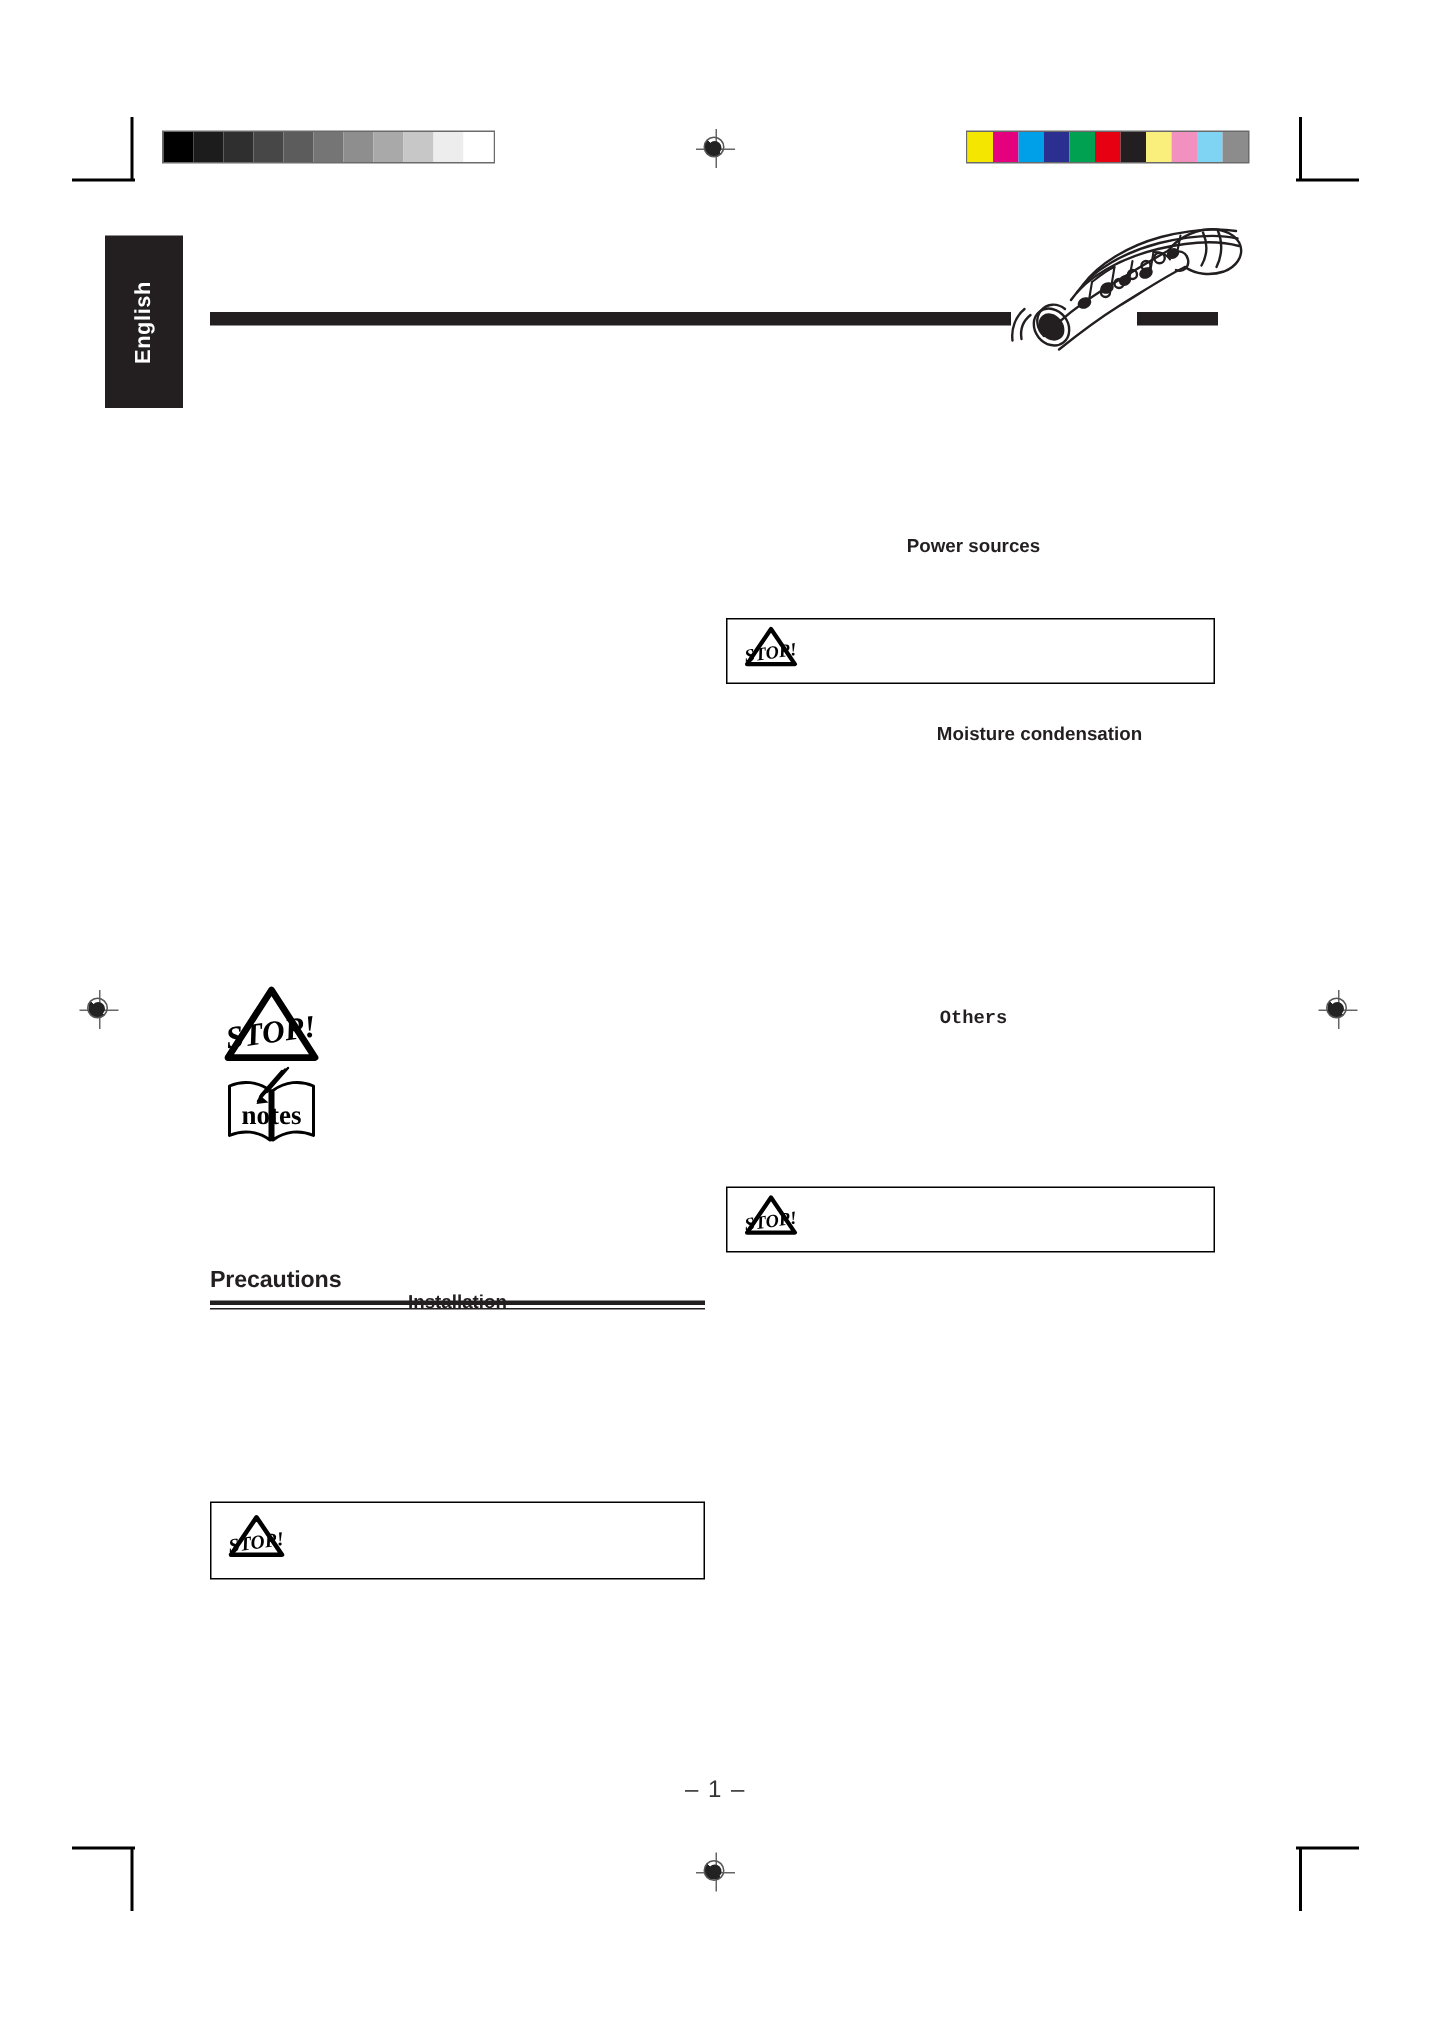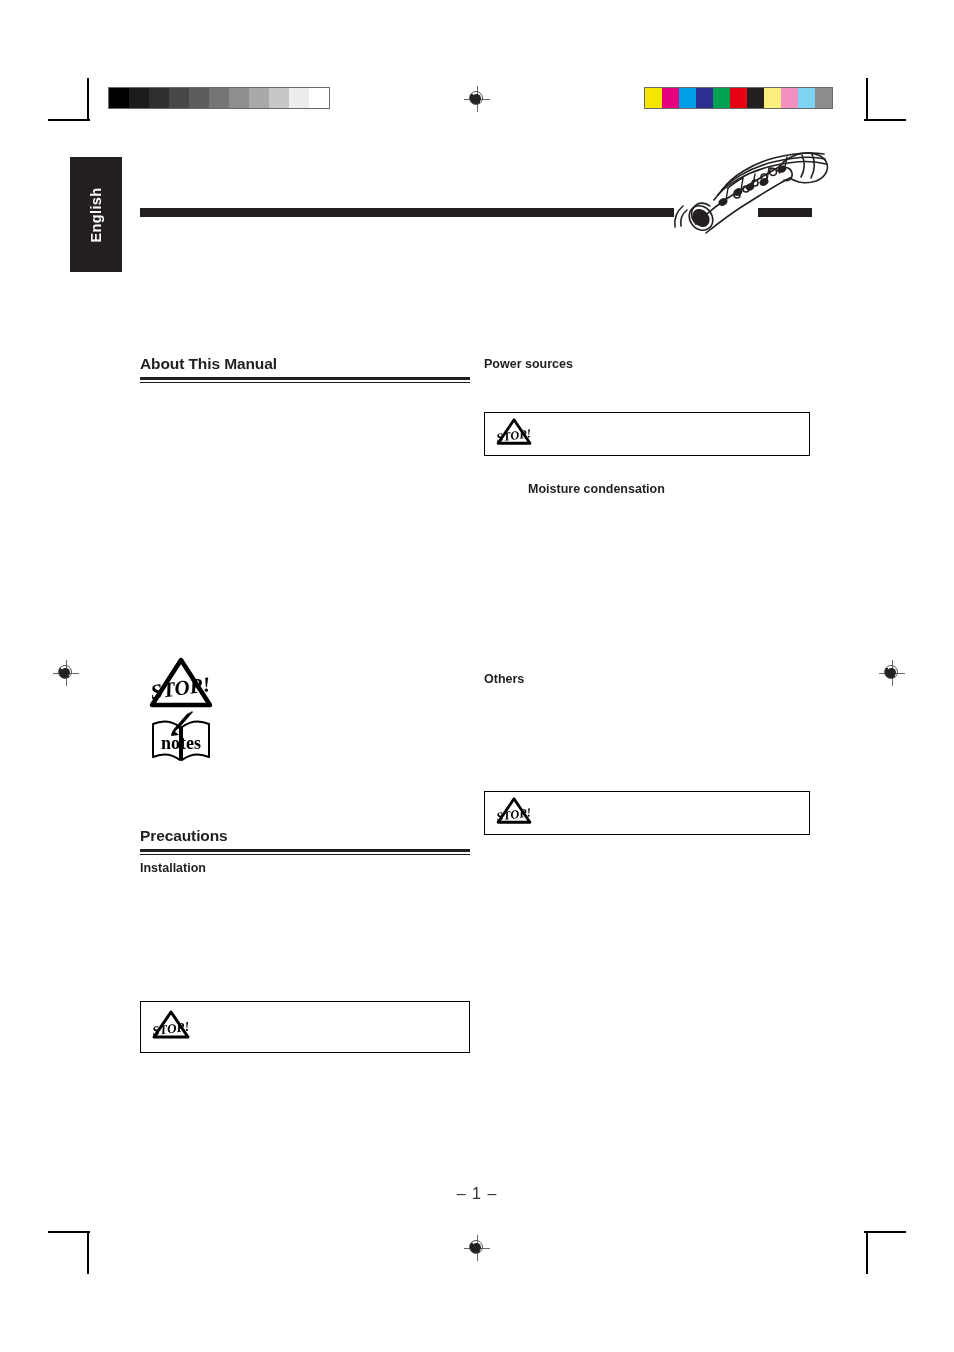--- a/index.html
+++ b/index.html
@@ -170,20 +170,21 @@
     margin-top: 4px;
     border-top: 3.5px solid #231f20;
     border-bottom: 1.5px solid #231f20;
     height: 2px;
     box-sizing: content-box;
   }
   .sub-head {
     font-size: 12.5px;
     font-weight: bold;
     color: #231f20;
+    text-align: center;
   }
 
   
   .caution-box {
     position: absolute;
     border: 1.5px solid #000;
     box-sizing: border-box;
     background: #fff;
   }
   .caution-box .ico {
@@ -319,26 +320,20 @@
           <path d="M109 30 C114 30 118 32 120 35"></path>
           <ellipse cx="122" cy="31" rx="3.5" ry="2.8" transform="rotate(-25 122 31)" fill="#231f20"></ellipse>
           <path d="M125 29 L127 19"></path>
           <ellipse cx="90" cy="49" rx="3.5" ry="2.8" transform="rotate(-25 90 49)" fill="#231f20"></ellipse>
           <path d="M93 47 L95 36"></path>
         </g>
       </g>
     </svg>
   </div>
 
-  <div class="col-left" style="top:355px;">
-    <div>
-      <div class="sec-head">About This Manual</div>
-      <div class="sec-rule"></div>
-    </div>
-  </div>
 
   <div style="position:absolute; left:148px; top:655px; width:66px; height:56px;">
     <svg viewBox="0 0 66 56" width="66" height="56" xmlns="http://www.w3.org/2000/svg">
       <path d="M33 5 L62 50 L4 50 Z" fill="none" stroke="#000" stroke-width="4.5" stroke-linejoin="round"></path>
       <text x="33" y="40" font-family="'Liberation Serif', serif" font-size="21" font-style="italic" font-weight="bold" fill="#000" text-anchor="middle" transform="rotate(-8 33 36)">STOP!</text>
     </svg>
   </div>
 
   <div style="position:absolute; left:148px; top:708px; width:66px; height:58px;">
     <svg viewBox="0 0 66 58" width="66" height="58" xmlns="http://www.w3.org/2000/svg">
@@ -351,21 +346,21 @@
         <path d="M26 22 L40 6"></path>
         <path d="M28 21 L42 5"></path>
         <path d="M24 26 L38 10"></path>
         <path d="M33 19 L33 52"></path>
       </g>
       <path d="M25 22 L31 27 L23 28 Z" fill="#000"></path>
       <text x="33" y="41" font-family="'Liberation Serif', serif" font-size="18" font-weight="bold" fill="#000" text-anchor="middle">notes</text>
     </svg>
   </div>
 
-  <div class="col-left" style="top:827px;">
+  <div class="col-left" style="top:845px;">
     <div class="sec-head">Precautions</div>
     <div class="sec-rule"></div>
   </div>
 
   <div class="col-left" style="top:861px;">
     <div class="sub-head">Installation</div>
   </div>
 
   <div class="caution-box" style="left:140px; top:1001px; width:330px; height:52px;">
     <span class="ico">
@@ -386,21 +381,21 @@
         <path d="M20 3 L37 28 L3 28 Z" fill="none" stroke="#000" stroke-width="3" stroke-linejoin="round"></path>
         <text x="20" y="24" font-family="'Liberation Serif', serif" font-size="13" font-style="italic" font-weight="bold" fill="#000" text-anchor="middle" transform="rotate(-8 20 21)">STOP!</text>
       </svg>
     </span>
   </div>
 
   <div class="col-right" style="top:482px;padding-left:44px;">
     <div class="sub-head">Moisture condensation</div>
   </div>
 
-  <div class="col-right" style="top:672px;">
+  <div class="col-right" style="top:672px;font-family:Liberation Mono, monospace;">
     <div class="sub-head">Others</div>
   </div>
 
   <div class="caution-box" style="left:484px; top:791px; width:326px; height:44px;">
     <span class="ico">
       <svg viewBox="0 0 40 32" width="38" height="30" xmlns="http://www.w3.org/2000/svg">
         <path d="M20 3 L37 28 L3 28 Z" fill="none" stroke="#000" stroke-width="3" stroke-linejoin="round"></path>
         <text x="20" y="24" font-family="'Liberation Serif', serif" font-size="13" font-style="italic" font-weight="bold" fill="#000" text-anchor="middle" transform="rotate(-8 20 21)">STOP!</text>
       </svg>
     </span>

